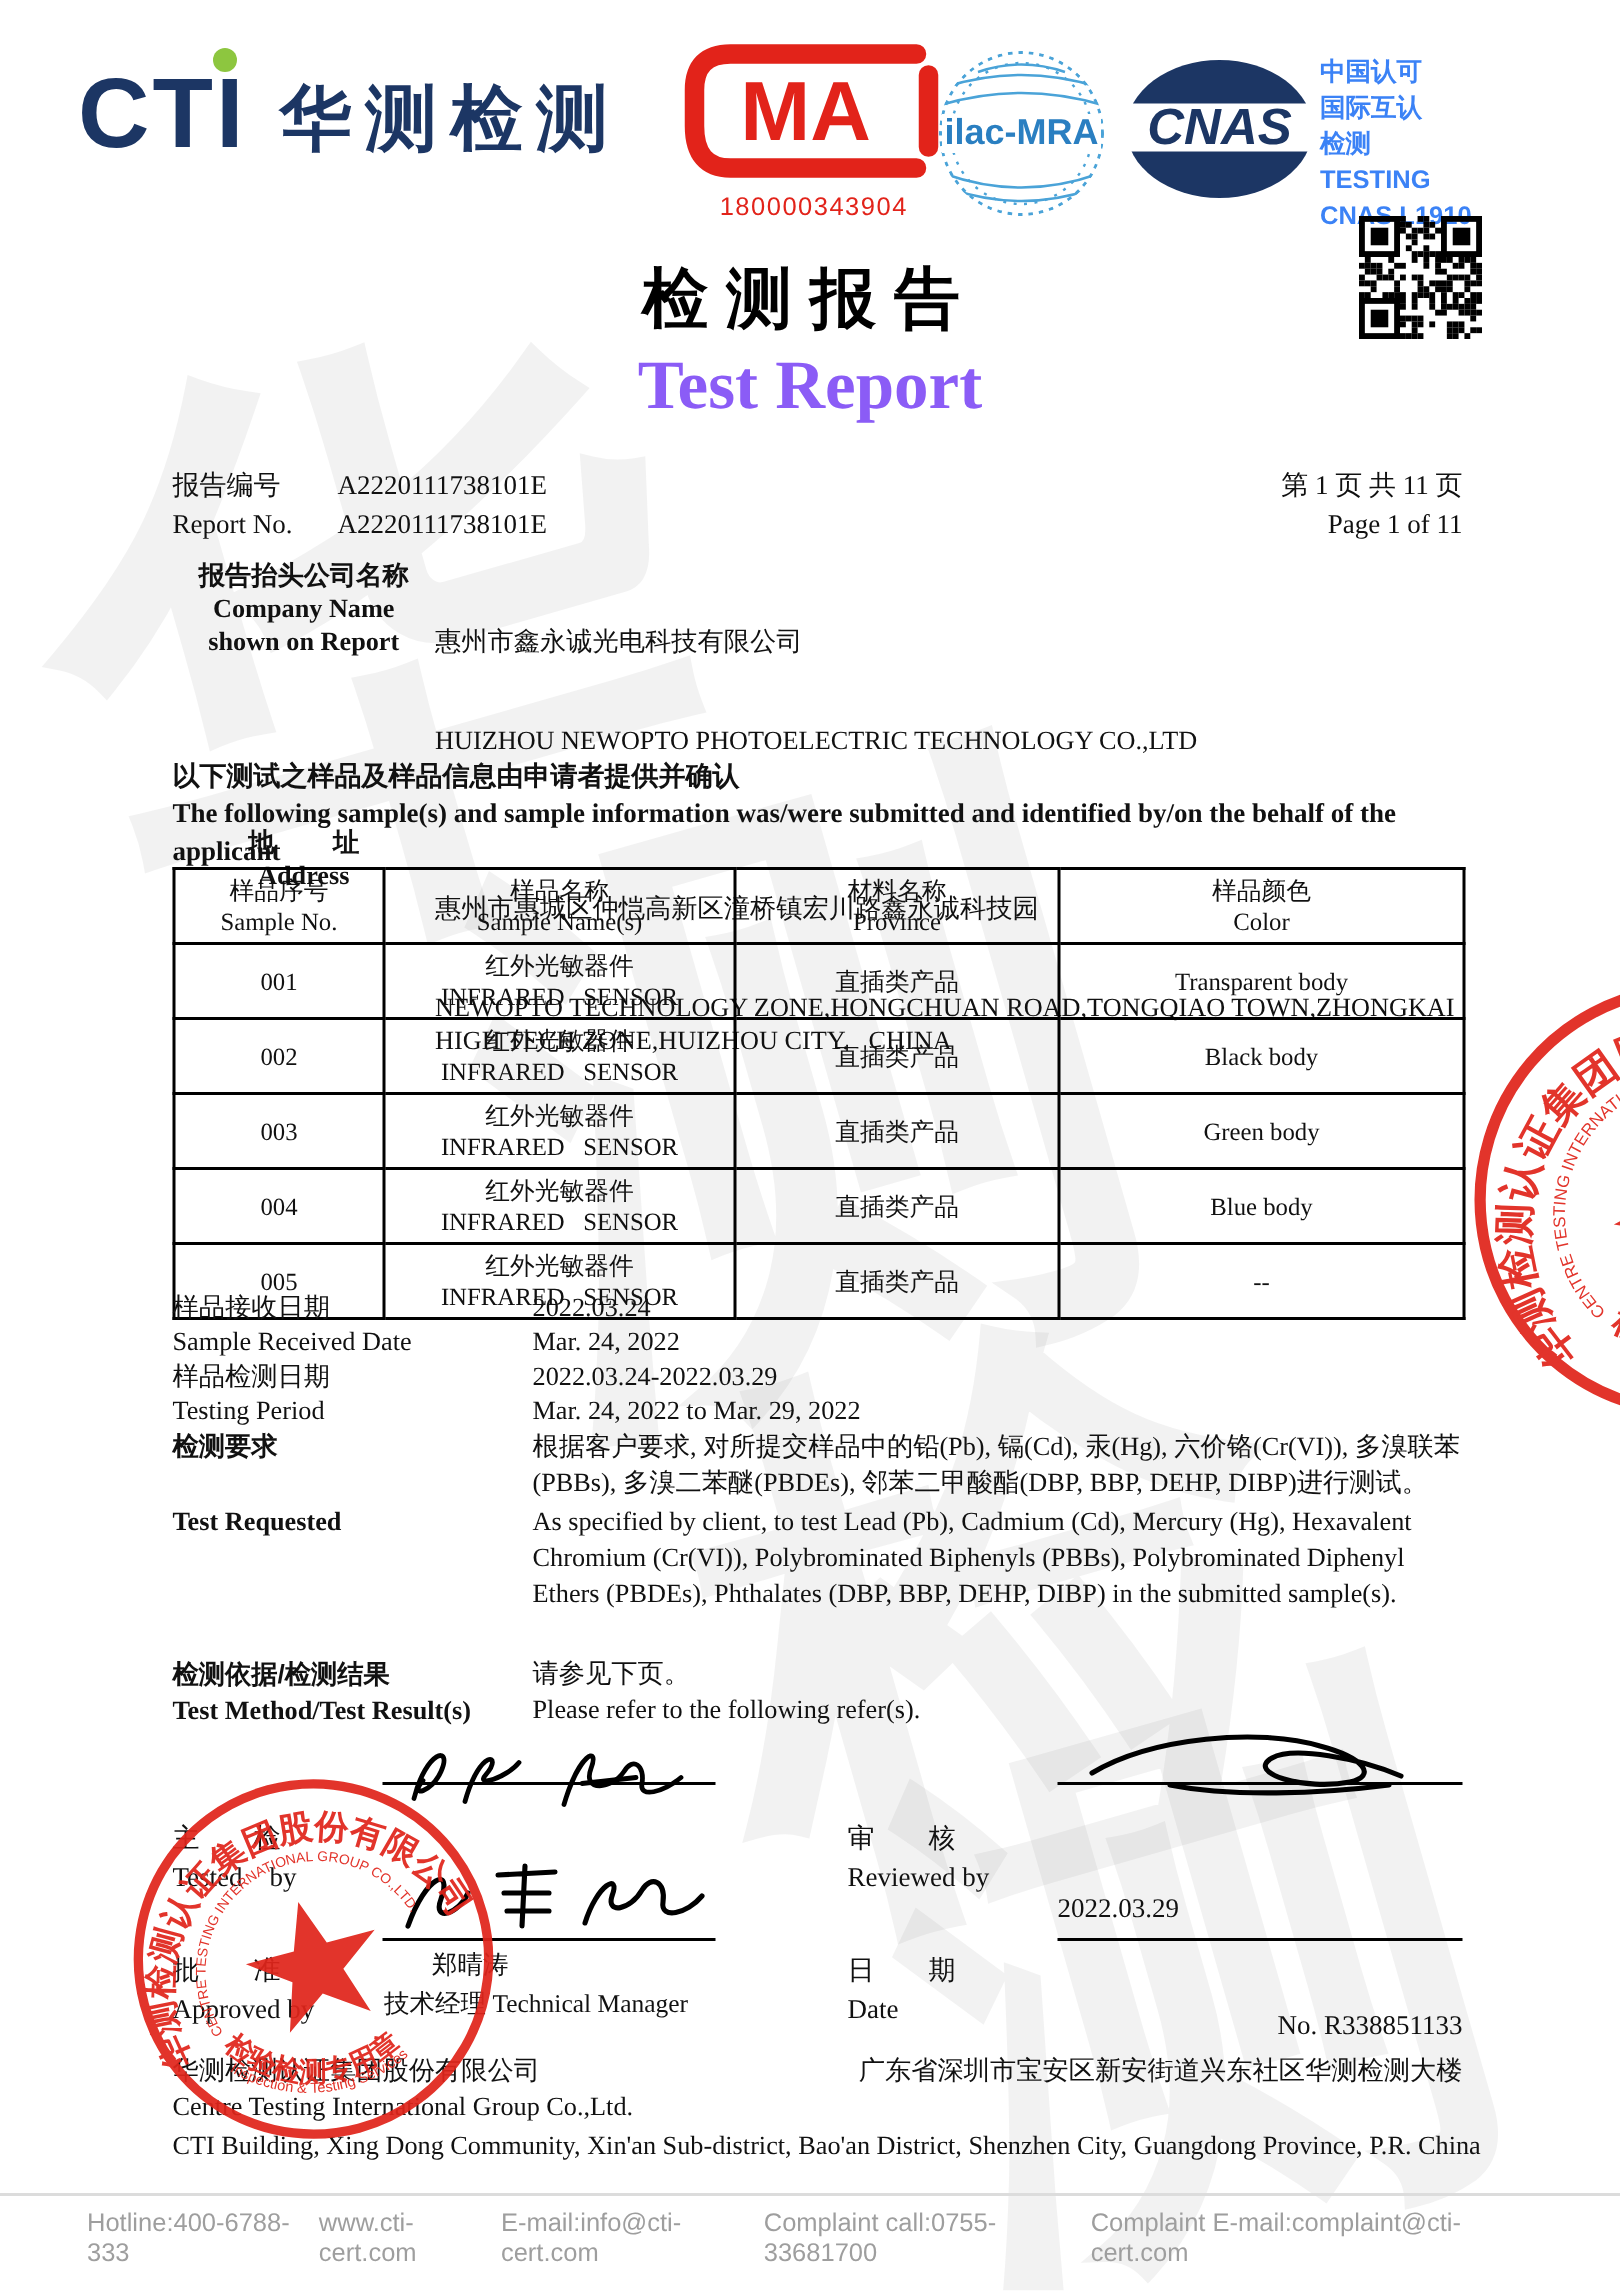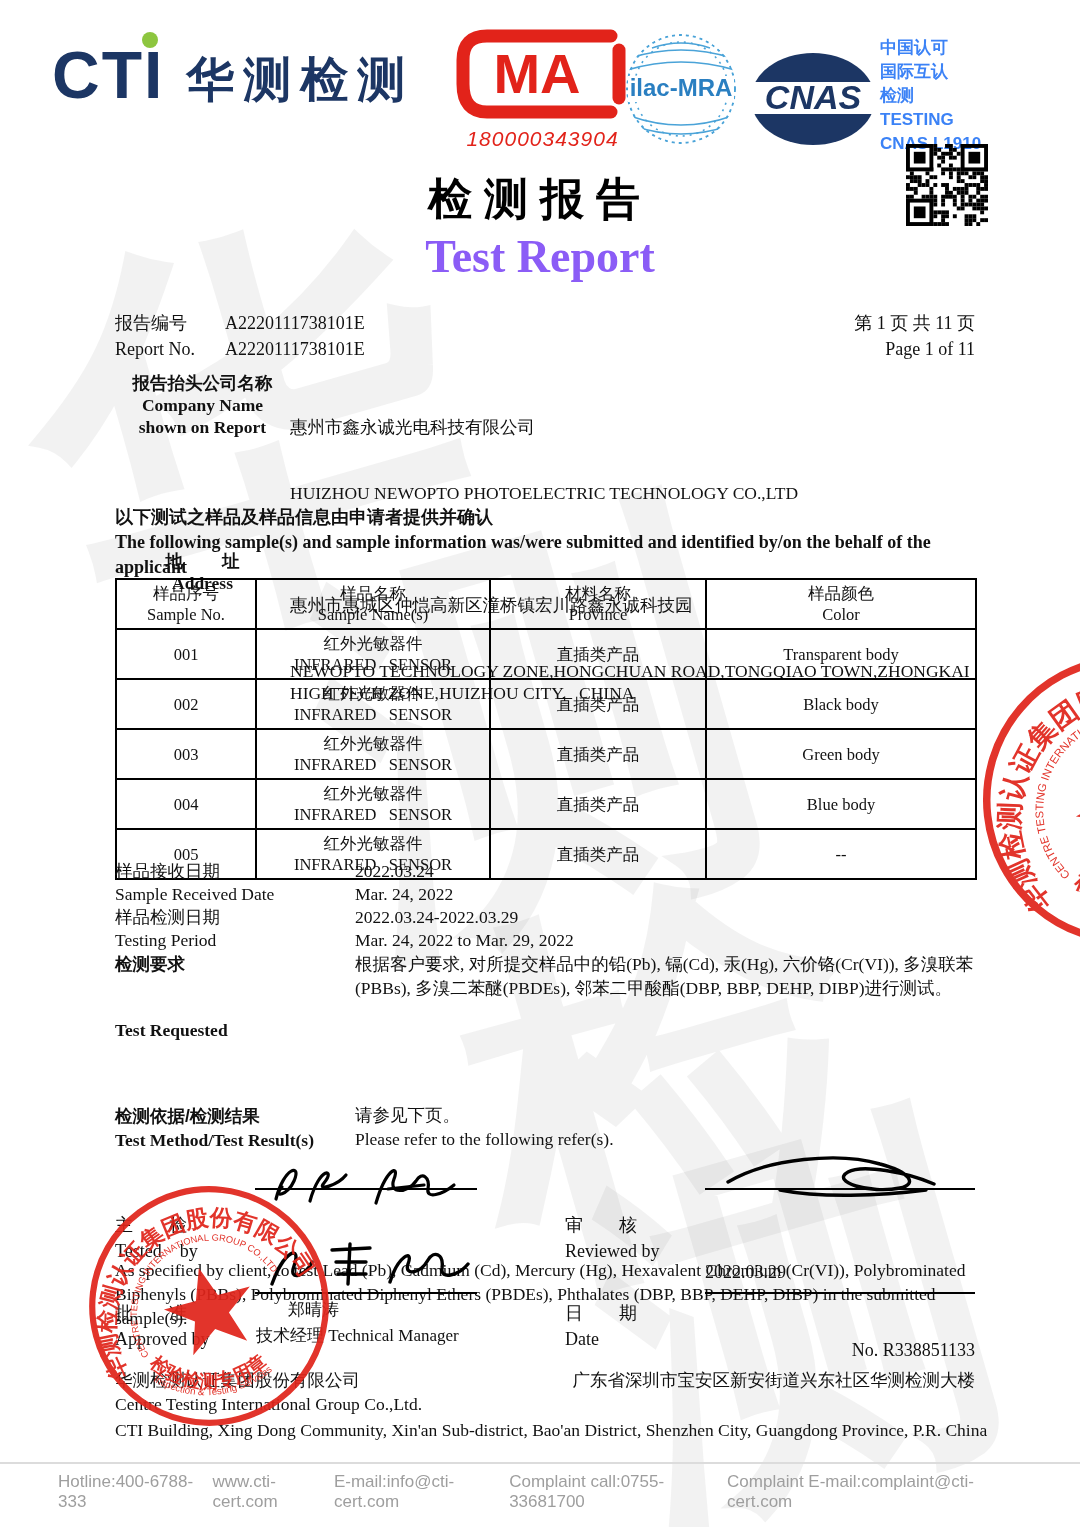--- a/index.html
+++ b/index.html
@@ -10,23 +10,23 @@
       color:rgba(110,110,110,0.09);pointer-events:none;line-height:1;}
   
   .cti-logo{position:absolute;left:52px;top:42px;display:flex;align-items:flex-end;z-index:1;}
   .cti-text{font-family:"Liberation Sans",sans-serif;font-weight:bold;font-size:66px;
             color:#1c3664;letter-spacing:2px;line-height:1;position:relative;}
   .cti-dot{position:absolute;width:16px;height:16px;border-radius:50%;background:#8dc63f;
            right:6px;top:-10px;}
   .cti-cn{font-family:"Liberation Sans",sans-serif;font-weight:bold;font-size:48px;
           color:#1c3664;letter-spacing:9px;margin-left:22px;line-height:1;padding-bottom:4px;}
   .cma{position:absolute;left:450px;top:26px;width:185px;text-align:center;z-index:1;}
-  .cma-num{color:#e2231a;font-family:"Liberation Sans",sans-serif;font-size:21px;margin-top:1px;letter-spacing:1px;font-style:italic;}
+  .cma-num{color:#e2231a;font-family:"Liberation Sans",sans-serif;font-size:17px;margin-top:1px;letter-spacing:1px;}
   .ilac{position:absolute;left:622px;top:30px;z-index:1;}
-  .cnas{position:absolute;left:748px;top:49px;z-index:1;}
+  .cnas{position:absolute;left:748px;top:36px;z-index:1;}
   .accr{position:absolute;left:880px;top:36px;z-index:1;font-family:"Liberation Sans",sans-serif;
         font-size:17px;font-weight:600;color:#3b82f6;line-height:24px;}
   .qr{position:absolute;left:906px;top:144px;z-index:1;}
   
   .title-cn{position:absolute;top:170px;left:0;width:100%;text-align:center;z-index:1;
             font-family:"Liberation Sans",sans-serif;font-weight:bold;font-size:44px;letter-spacing:12px;color:#000;}
   .title-en{position:absolute;top:230px;left:0;width:100%;text-align:center;z-index:1;
             font-weight:bold;font-size:46px;color:#8b5cf6;}
   
   .meta{position:absolute;left:115px;top:310px;width:860px;display:flex;justify-content:space-between;z-index:1;}
@@ -437,21 +437,21 @@
         <div class="dlab">Testing Period</div>
         <div class="dval">Mar. 24, 2022 to Mar. 29, 2022</div>
       </div>
   </div>
 
   <div class="block" style="top:952px;">
     <div class="drow">
         <div class="blab blabcn">检测要求</div>
         <div class="bval">根据客户要求, 对所提交样品中的铅(Pb), 镉(Cd), 汞(Hg), 六价铬(Cr(VI)), 多溴联苯(PBBs), 多溴二苯醚(PBDEs), 邻苯二甲酸酯(DBP, BBP, DEHP, DIBP)进行测试。</div>
       </div>
-    <div class="drow" style="margin-top:18px;flex-direction:column;">
+    <div class="drow" style="margin-top:2px;">
         <div class="blab">Test Requested</div>
         <div class="bval">As specified by client, to test Lead (Pb), Cadmium (Cd), Mercury (Hg), Hexavalent Chromium (Cr(VI)), Polybrominated Biphenyls (PBBs), Polybrominated Diphenyl Ethers (PBDEs), Phthalates (DBP, BBP, DEHP, DIBP) in the submitted sample(s).</div>
       </div>
   </div>
 
   <div class="block" style="top:1104px;">
     <div class="drow">
         <div class="blab blabcn">检测依据/检测结果</div>
         <div class="dval">请参见下页。</div>
       </div>

